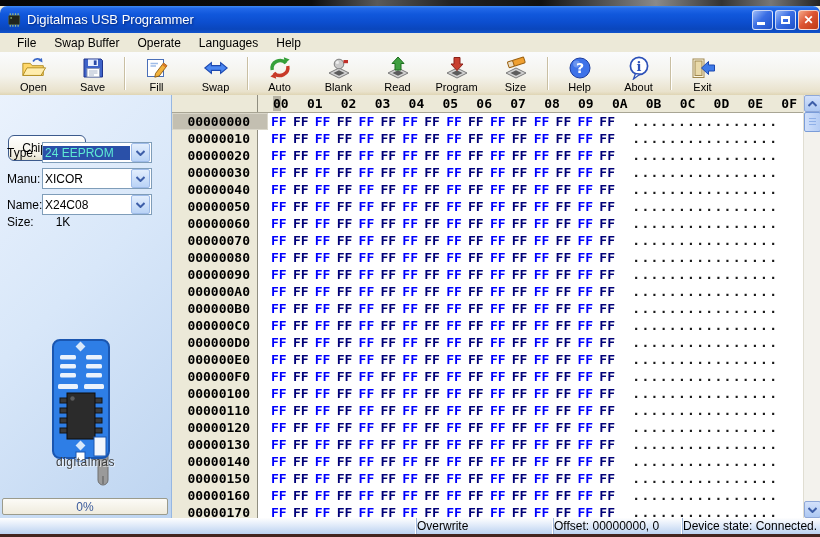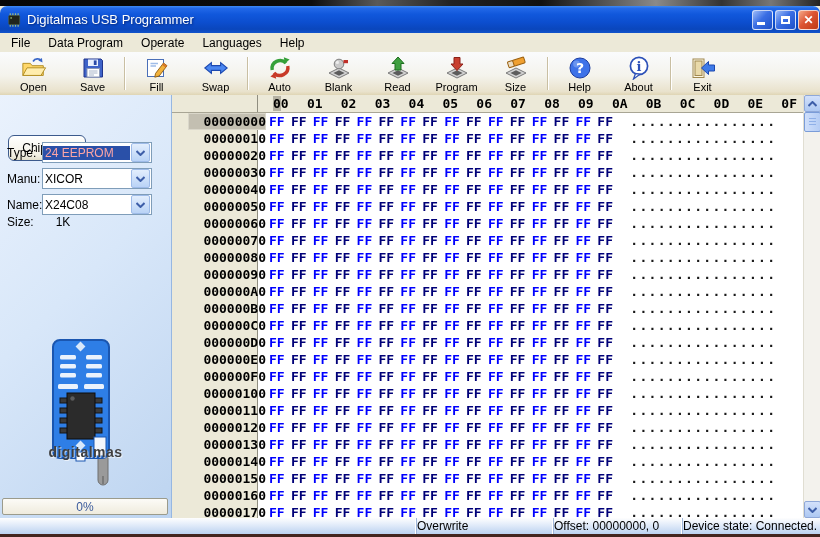--- a/index.html
+++ b/index.html
@@ -21,21 +21,21 @@
   .win-btn{width:21px;height:20px;border-radius:3px;border:1px solid rgba(255,255,255,.75);
     background:linear-gradient(135deg,#9DBCF8 0%,#3A6EE4 45%,#1E50C8 100%);
     color:#fff;font-size:12px;font-weight:bold;display:flex;align-items:center;justify-content:center;
     box-sizing:border-box;position:relative;}
   .win-btn.close{background:linear-gradient(135deg,#F4A988 0%,#DD5433 45%,#BE3A14 100%);}
   .glyph-min{position:absolute;left:4px;bottom:4px;width:8px;height:3px;background:#fff;}
   .glyph-max{width:9px;height:8px;border:2px solid #fff;border-top-width:3px;box-sizing:border-box;}
 
   
   .menubar{position:absolute;top:27px;left:0;right:0;height:19px;background:#ECE9D8;
-    display:flex;align-items:center;font-size:12px;color:#000;padding-left:2px;}
+    display:flex;align-items:center;font-size:12px;color:#000;padding-left:8px;}
   .menu-item{padding:2px 9px;cursor:default;}
 
   
   .toolbar{position:absolute;top:46px;left:0;right:0;height:43px;
     background:linear-gradient(180deg,#FAFBFD 0%,#F4F3EC 55%,#E9E2CC 92%,#DFD5B4 100%);
     display:flex;align-items:stretch;padding-left:4px;box-sizing:border-box;}
   .tb-btn{width:59px;display:flex;flex-direction:column;align-items:center;justify-content:center;gap:1px;padding-top:2px;box-sizing:border-box;}
   .tb-icon{width:26px;height:24px;display:block;}
   .tb-icon svg{width:26px;height:24px;display:block;}
   .tb-label{font-size:11px;color:#000;line-height:12px;}
@@ -50,28 +50,28 @@
     border-right:1px solid #96B7E2;}
   .chip-search{position:absolute;top:9px;left:8px;width:76px;height:24px;
     background:linear-gradient(180deg,#FFFFFF,#F2F0E4 80%,#E3DFCB 100%);
     border:1px solid #3C5A8C;border-radius:6px;font-size:12px;color:#000;
     display:flex;align-items:center;justify-content:flex-end;margin-top:31px;}
   .field-row{position:absolute;left:0;height:35px;display:flex;align-items:center;}
   .field-label{position:absolute;left:7px;font-size:12px;color:#000;}
   .combo{position:absolute;left:42px;width:110px;height:21px;background:#fff;border:1px solid #7F9DB9;
     display:flex;align-items:center;box-sizing:border-box;}
   .combo-text{flex:1;font-size:12px;padding:0 2px;white-space:nowrap;overflow:hidden;}
-  .combo-text.selected{background:#2A50A8;color:#fca5a5;}
+  .combo-text.selected{background:#2A50A8;color:#5eead4;}
   .combo-btn{width:17px;height:17px;margin:1px;flex:0 0 auto;border:1px solid #9EBBE8;border-radius:2px;
     background:linear-gradient(180deg,#E3EEFD,#B9D3F6);display:flex;align-items:center;justify-content:center;}
   .combo-btn svg{width:9px;height:6px;display:block;}
   .size-row{position:absolute;left:7px;font-size:12px;color:#000;}
   .size-val{margin-left:22px;}
   .socket-wrap{position:absolute;left:36px;top:243px;width:100px;height:158px;}
-  .brand{position:absolute;left:0;right:0;top:349px;text-align:center;font-size:14px;font-weight:bold;
+  .brand{position:absolute;left:0;right:0;top:360px;text-align:center;font-size:12px;font-weight:normal;
     color:#3F3F3F;letter-spacing:.5px;text-shadow:1px 1px 0 rgba(255,255,255,.6);}
   .progress{position:absolute;left:2px;right:3px;top:403px;height:17px;border:1px solid #9B9B8C;border-radius:2px;
     background:linear-gradient(180deg,#FCFBF7,#EFEBDD);display:flex;align-items:center;justify-content:center;
     font-size:12px;color:#3A5A9C;box-sizing:border-box;}
 
   
   .hex-panel{position:relative;flex:1;background:#fff;overflow:hidden;}
   .hex-header{position:absolute;top:0;left:0;right:17px;height:18px;
     background:linear-gradient(90deg,#ECE9D8 0 85px,#908E80 85px 86px,#ECE9D8 86px);
     border-bottom:1px solid #A8A594;box-sizing:border-box;
@@ -79,21 +79,21 @@
     display:flex;align-items:center;}
   .hdr-gutter{width:86px;flex:0 0 86px;}
   .hdr-bytes{display:flex;padding-left:3px;}
   .hdr-cell{width:21.9px;flex:0 0 21.9px;padding-left:12px;}
   .hdr-cell .hl{background:#B5B1A2;}
   .hdr-ascii{margin-left:11px;letter-spacing:1.3px;}
   .hex-body{position:absolute;top:18px;left:0;right:17px;bottom:0;overflow:hidden;
     background:linear-gradient(90deg,#ECE9D8 0 85px,#908E80 85px 86px,#fff 86px);}
   .hex-row{height:17px;display:flex;align-items:center;
     font-family:"DejaVu Sans Mono",monospace;font-weight:bold;font-size:13px;line-height:17px;}
-  .addr{width:78px;flex:0 0 78px;padding-right:0;text-align:right;color:#000;margin-left:16px;}
+  .addr{width:78px;flex:0 0 78px;padding-right:18px;text-align:right;color:#000;}
   .addr.current{background:#C3BFB1;box-shadow:inset 0 0 0 1px #DAD7CA;}
   .bytes{display:flex;padding-left:3px;align-items:flex-end;}
   .byte{width:21.9px;flex:0 0 21.9px;}
   .byte.ev{color:#0000FE;}
   .byte.od{color:#000078;}
   .ascii{margin-left:11px;letter-spacing:1.3px;color:#1A1A1A;}
 
   
   .vscroll{position:absolute;top:0;right:0;bottom:0;width:17px;background:#F3F2ED;
     border-left:1px solid #E0DED2;box-sizing:border-box;}
@@ -142,21 +142,21 @@
             <span class="glyph-max"></span>
           </span>
         <span class="win-btn close">
             <span>✕</span>
           </span>
       </span>
     </div>
 
     <div class="menubar" id="menubar">
         <div class="menu-item">File</div>
-        <div class="menu-item">Data Program</div>
+        <div class="menu-item">Swap Buffer</div>
         <div class="menu-item">Operate</div>
         <div class="menu-item">Languages</div>
         <div class="menu-item">Help</div>
       </div>
 
     <div class="toolbar" id="toolbar">
         <div class="tb-btn">
           <span class="tb-icon">
             <svg viewBox="0 0 28 24">
               <path d="M13 5 C15 1.5 20 1.5 21.5 4" fill="none" stroke="#3A67C8" stroke-width="1.8"></path>

